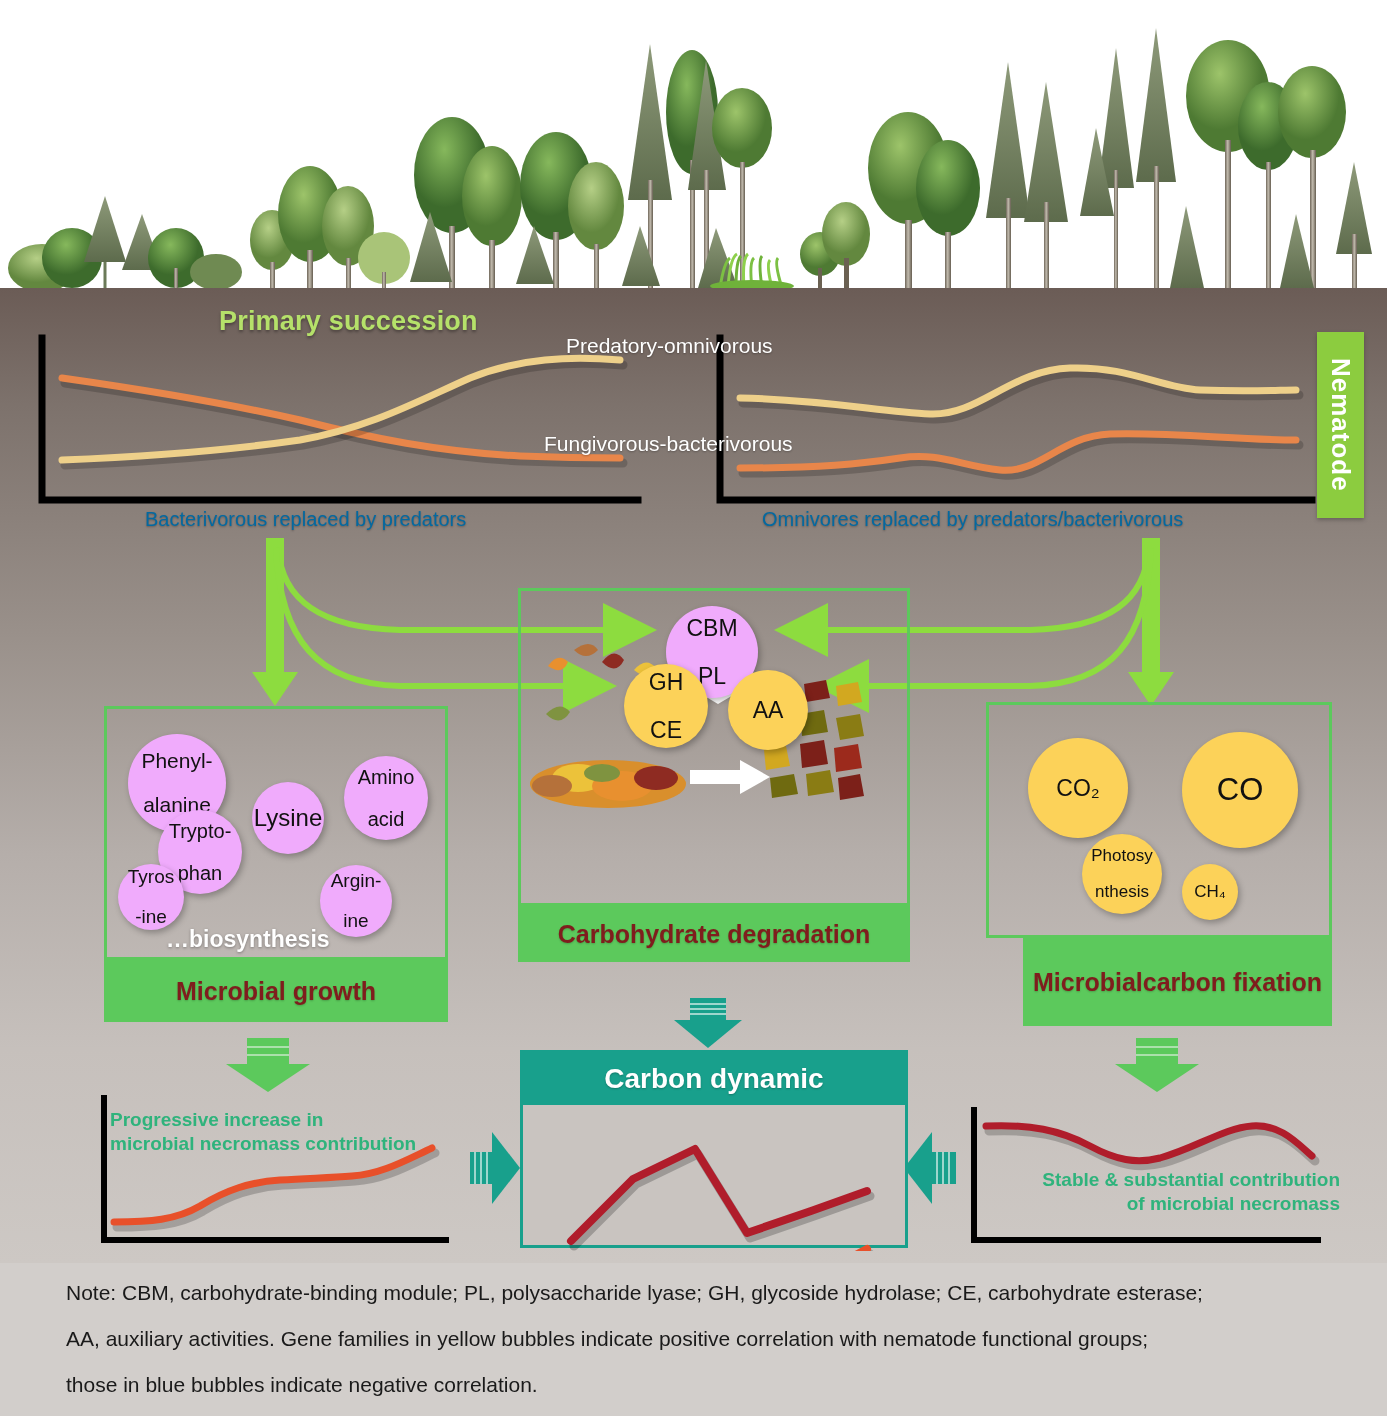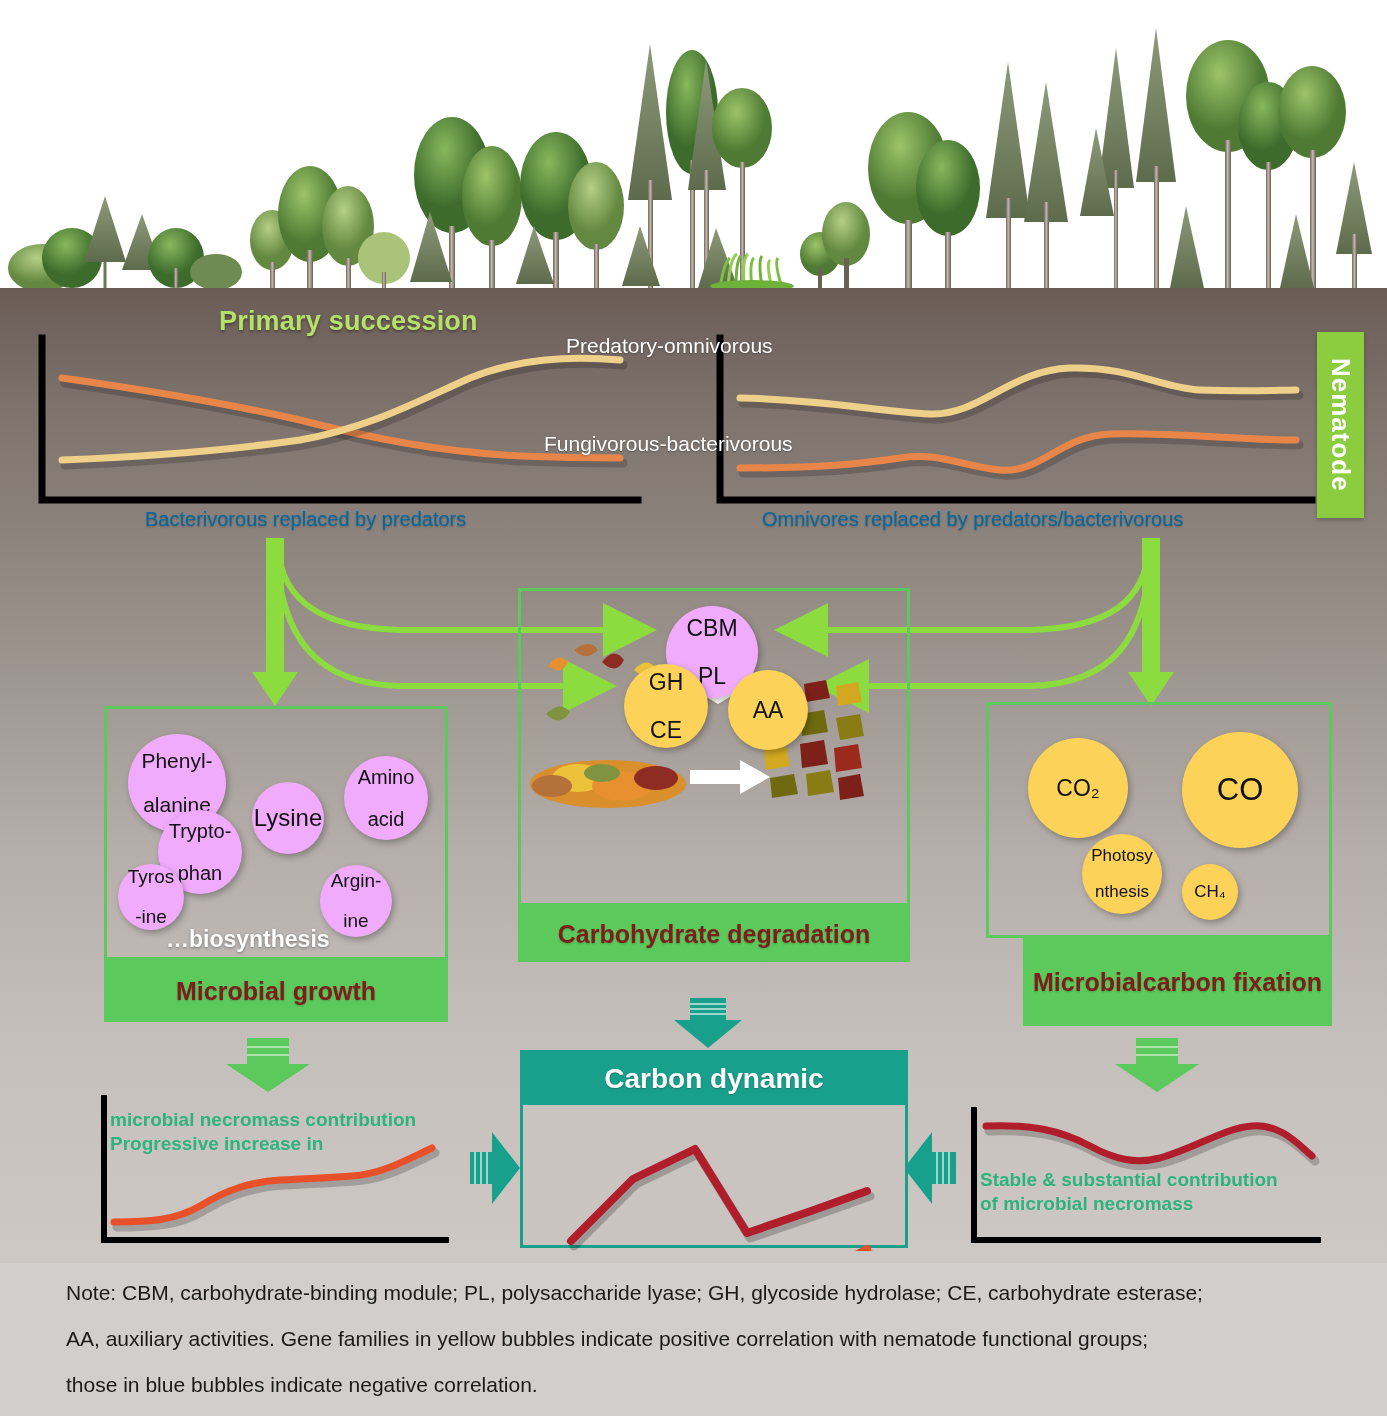--- a/index.html
+++ b/index.html
@@ -417,30 +417,30 @@
       <path d="M48 215 L108 207 L172 215 L228 228 L288 226 L344 196" stroke="#e8502a" stroke-width="8" fill="none" stroke-linejoin="round" stroke-linecap="round"></path>
     </svg>
   </div>
 
   <svg class="abs" width="1387" height="1270">
     <path d="M104 1098 L104 1240 L446 1240" stroke="#000" stroke-width="6" fill="none" stroke-linecap="square"></path>
     <path d="M114 1222 C 150 1222, 176 1220, 200 1206 C 226 1190, 250 1182, 280 1180 C 310 1178, 330 1178, 352 1176 C 382 1174, 406 1160, 432 1148" stroke="rgba(0,0,0,.2)" stroke-width="9" fill="none" stroke-linecap="round" transform="translate(3,5)"></path>
     <path d="M114 1222 C 150 1222, 176 1220, 200 1206 C 226 1190, 250 1182, 280 1180 C 310 1178, 330 1178, 352 1176 C 382 1174, 406 1160, 432 1148" stroke="#e8502a" stroke-width="7" fill="none" stroke-linecap="round"></path>
   </svg>
   <div class="greentxt" style="left:110px;top:1108px;width:350px;">
+    <div>Progressive increase in</div>
     <div>microbial necromass contribution</div>
-    <div>Progressive increase in</div>
   </div>
 
   <svg class="abs" width="1387" height="1270">
     <path d="M974 1110 L974 1240 L1318 1240" stroke="#000" stroke-width="6" fill="none" stroke-linecap="square"></path>
     <path d="M986 1126 C 1030 1124, 1060 1130, 1090 1146 C 1116 1160, 1136 1164, 1160 1158 C 1196 1148, 1224 1128, 1252 1126 C 1280 1124, 1296 1142, 1312 1156" stroke="rgba(0,0,0,.2)" stroke-width="9" fill="none" stroke-linecap="round" transform="translate(3,5)"></path>
     <path d="M986 1126 C 1030 1124, 1060 1130, 1090 1146 C 1116 1160, 1136 1164, 1160 1158 C 1196 1148, 1224 1128, 1252 1126 C 1280 1124, 1296 1142, 1312 1156" stroke="#b01d2b" stroke-width="7" fill="none" stroke-linecap="round"></path>
   </svg>
-  <div class="greentxt" style="left:980px;top:1168px;width:360px;">
+  <div class="greentxt" style="left:980px;top:1168px;width:360px;text-align:right;">
     <div>Stable  &amp;  substantial  contribution</div>
     <div>of microbial necromass</div>
   </div>
 
   <div class="notearea"></div>
   <div class="noteline" style="top:1281px;">Note: CBM, carbohydrate-binding module; PL, polysaccharide lyase; GH, glycoside hydrolase; CE, carbohydrate esterase;</div>
   <div class="noteline" style="top:1327px;">AA, auxiliary activities. Gene families in yellow bubbles indicate positive correlation with nematode functional groups;</div>
   <div class="noteline" style="top:1373px;">those in blue bubbles indicate negative correlation.</div>
 
 </div>

